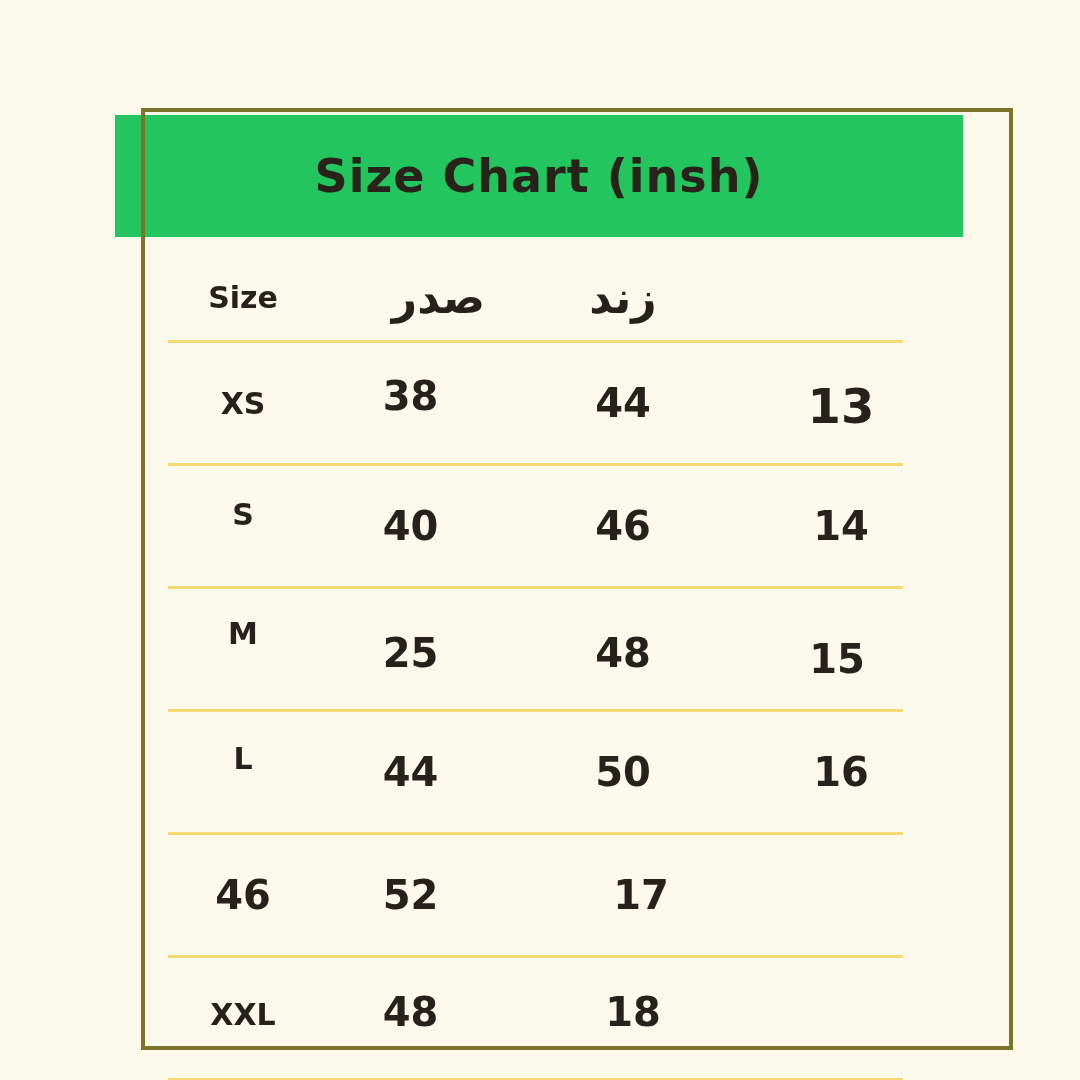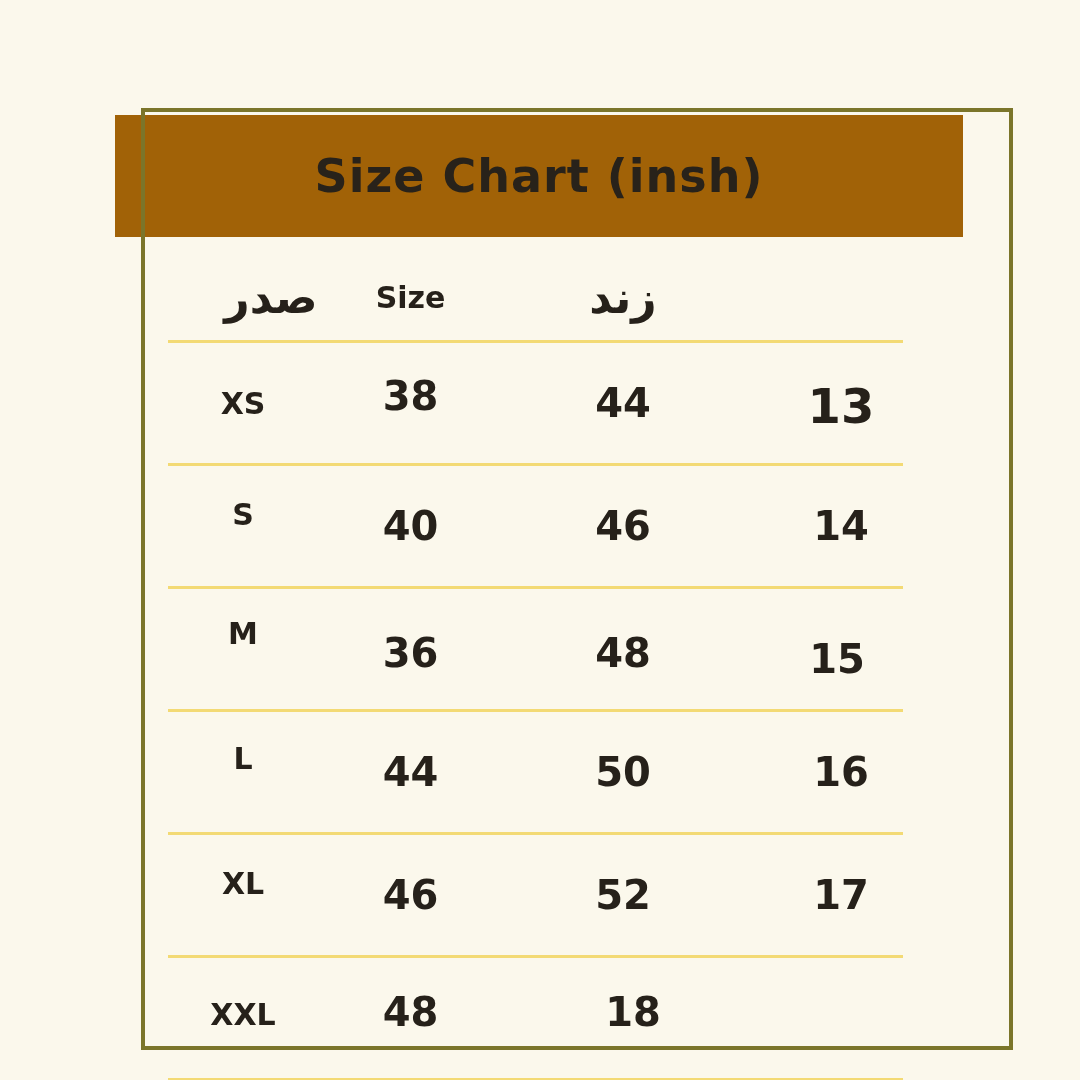--- a/index.html
+++ b/index.html
@@ -21,21 +21,21 @@
     background: #fbf8ec;
   }
 
   
   .banner {
     position: absolute;
     left: 115px;
     top: 115px;
     width: 848px;
     height: 122px;
-    background: #a16207;
+    background: #22c55e;
     display: flex;
     align-items: center;
     justify-content: center;
     z-index: 1;
   }
   .title {
     font-size: 46px;
     font-weight: 700;
     letter-spacing: 1px;
     color: #28221a;
@@ -115,55 +115,54 @@
 
   <div class="banner">
     <div class="title">Size Chart (insh)</div>
   </div>
 
   <div class="frame"></div>
 
   <div class="table">
 
     <div class="row header-row">
+      <div class="cell c1 size-head">Size</div>
       <div class="cell c2 arabic">صدر</div>
-      <div class="cell c1 size-head">Size</div>
       <div class="cell c4 arabic">زند</div>
     </div>
 
     <div class="row">
       <div class="cell c1 size-label">XS</div>
       <div class="cell c2 num">38</div>
       <div class="cell c3 num">44</div>
       <div class="cell c4 num">13</div>
     </div>
 
     <div class="row">
       <div class="cell c1 size-label">S</div>
       <div class="cell c2 num">40</div>
       <div class="cell c3 num">46</div>
       <div class="cell c4 num">14</div>
     </div>
 
     <div class="row">
       <div class="cell c1 size-label">M</div>
-      <div class="cell c2 num">36</div>
+      <div class="cell c2 num">25</div>
       <div class="cell c3 num">48</div>
       <div class="cell c4 num">15</div>
     </div>
 
     <div class="row">
       <div class="cell c1 size-label">L</div>
       <div class="cell c2 num">44</div>
       <div class="cell c3 num">50</div>
       <div class="cell c4 num">16</div>
     </div>
 
     <div class="row">
-      <div class="cell c1 size-label">XL</div>
       <div class="cell c2 num">46</div>
       <div class="cell c3 num">52</div>
       <div class="cell c4 num">17</div>
     </div>
 
     <div class="row">
       <div class="cell c1 size-label">XXL</div>
       <div class="cell c2 num">48</div>
       <div class="cell c4 num">18</div>
     </div>

